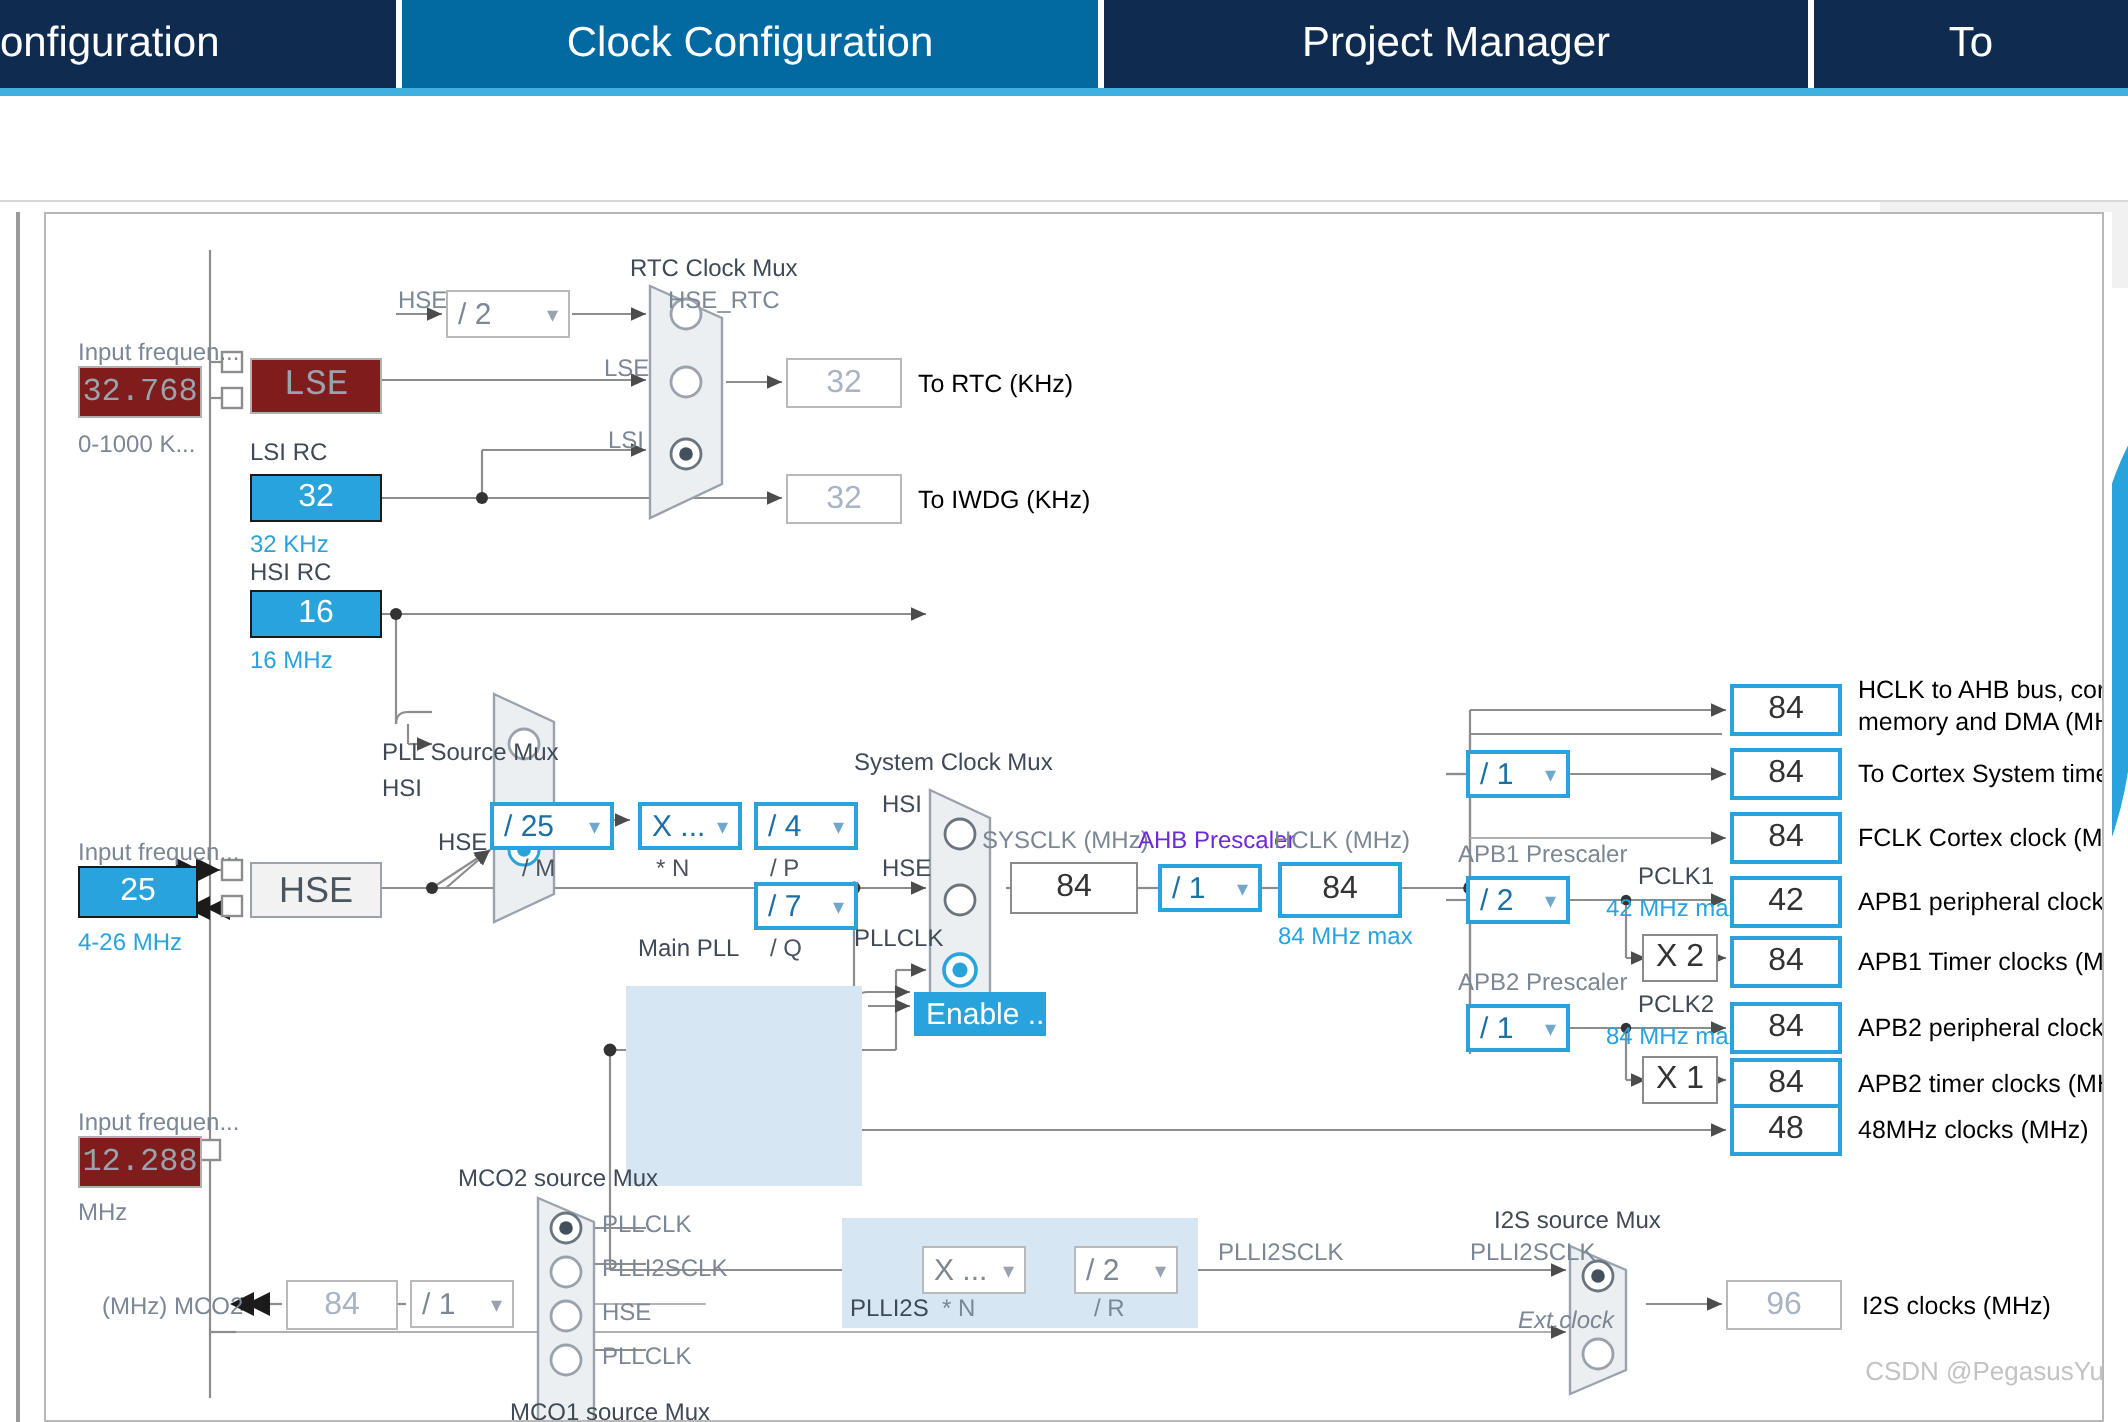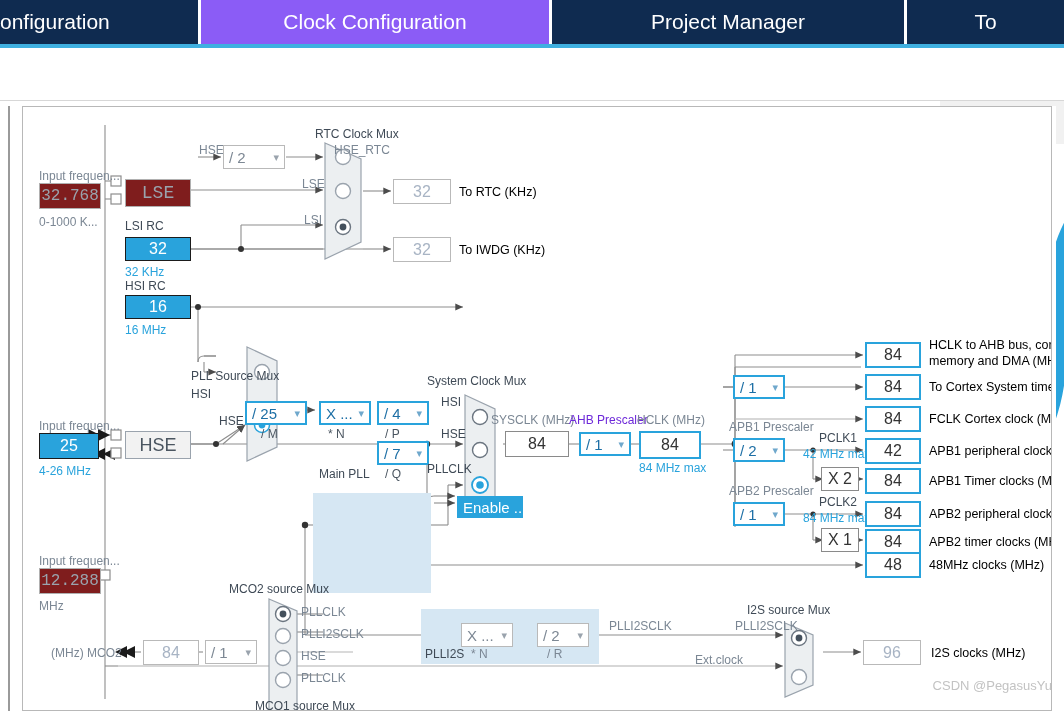--- a/index.html
+++ b/index.html
@@ -7,21 +7,21 @@
     width:1064px;height:711px;overflow:hidden;
     font-family:"Liberation Sans", sans-serif;
     background:#ffffff;
     position:relative;
   }
   
   #tabbar{position:absolute;left:0;top:0;width:1064px;height:44px;background:#0f2b50;display:flex;}
   .tab{height:44px;display:flex;align-items:center;justify-content:center;
        color:#ffffff;font-size:21px;white-space:nowrap;}
   .tab.inactive{background:#0f2b50;}
-  .tab.active{background:#8b5cf6;}
+  .tab.active{background:#0369a1;}
   .tab.sep{width:3px;background:#ffffff;height:44px;}
   #tabunderline{position:absolute;left:0;top:44px;width:1064px;height:4px;background:#3fb0e0;}
 
   
   #toolbar{position:absolute;left:0;top:48px;width:1064px;height:52px;background:#ffffff;}
   .tbtn{position:absolute;top:8px;height:36px;display:flex;align-items:center;justify-content:center;}
   #resolve{position:absolute;left:470px;top:62px;width:190px;height:30px;background:#e4e6e8;
            color:#9aa0a6;font-size:15px;display:flex;align-items:center;justify-content:center;}
   
   #ime{position:absolute;left:940px;top:52px;width:124px;height:44px;background:#f1f1f1;
@@ -561,21 +561,21 @@
     <span>/ 2</span>
     <span class="chevg">▾</span>
   </div>
   <div class="divname" style="left:524px;top:540px;color:#7b8794;">/ R</div>
 
   <div class="lblb" style="left:402px;top:540px;color:#3f4a56;">PLLI2S</div>
   <div class="lbl" style="left:586px;top:512px;">PLLI2SCLK</div>
 
   <div class="lblb" style="left:724px;top:496px;">I2S source Mux</div>
   <div class="lbl" style="left:712px;top:512px;">PLLI2SCLK</div>
-  <div class="lbl" style="left:672px;top:546px;">Ext.clock</div>
+  <div class="lbl" style="left:736px;top:546px;font-style:italic;">Ext.clock</div>
 
   <div class="node gbox" style="left:840px;top:533px;width:58px;">
     <span>96</span>
   </div>
   <div class="lblout" style="left:908px;top:539px;">I2S clocks (MHz)</div>
 
   <div class="lblb" style="left:206px;top:475px;">MCO2 source Mux</div>
   <div class="lblb" style="left:232px;top:592px;">MCO1 source Mux</div>
 
   <div class="lbl" style="left:278px;top:498px;">PLLCLK</div>

